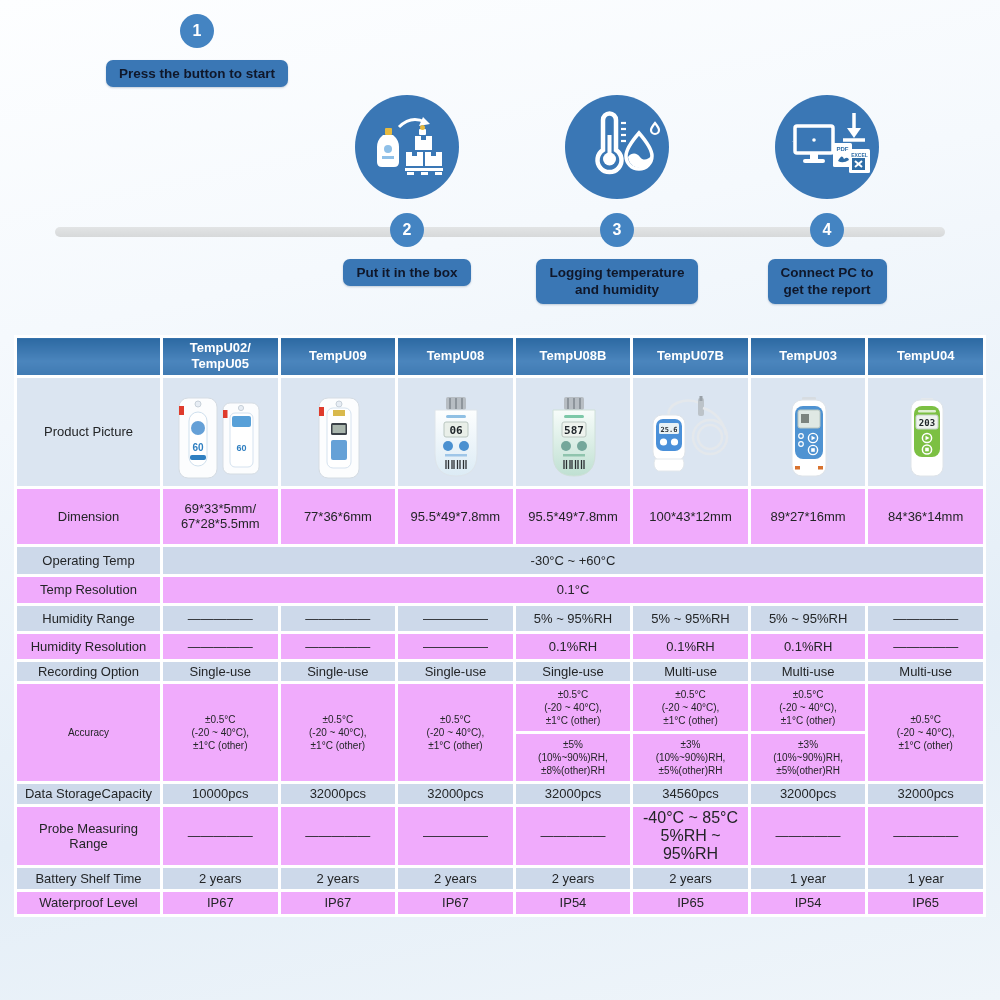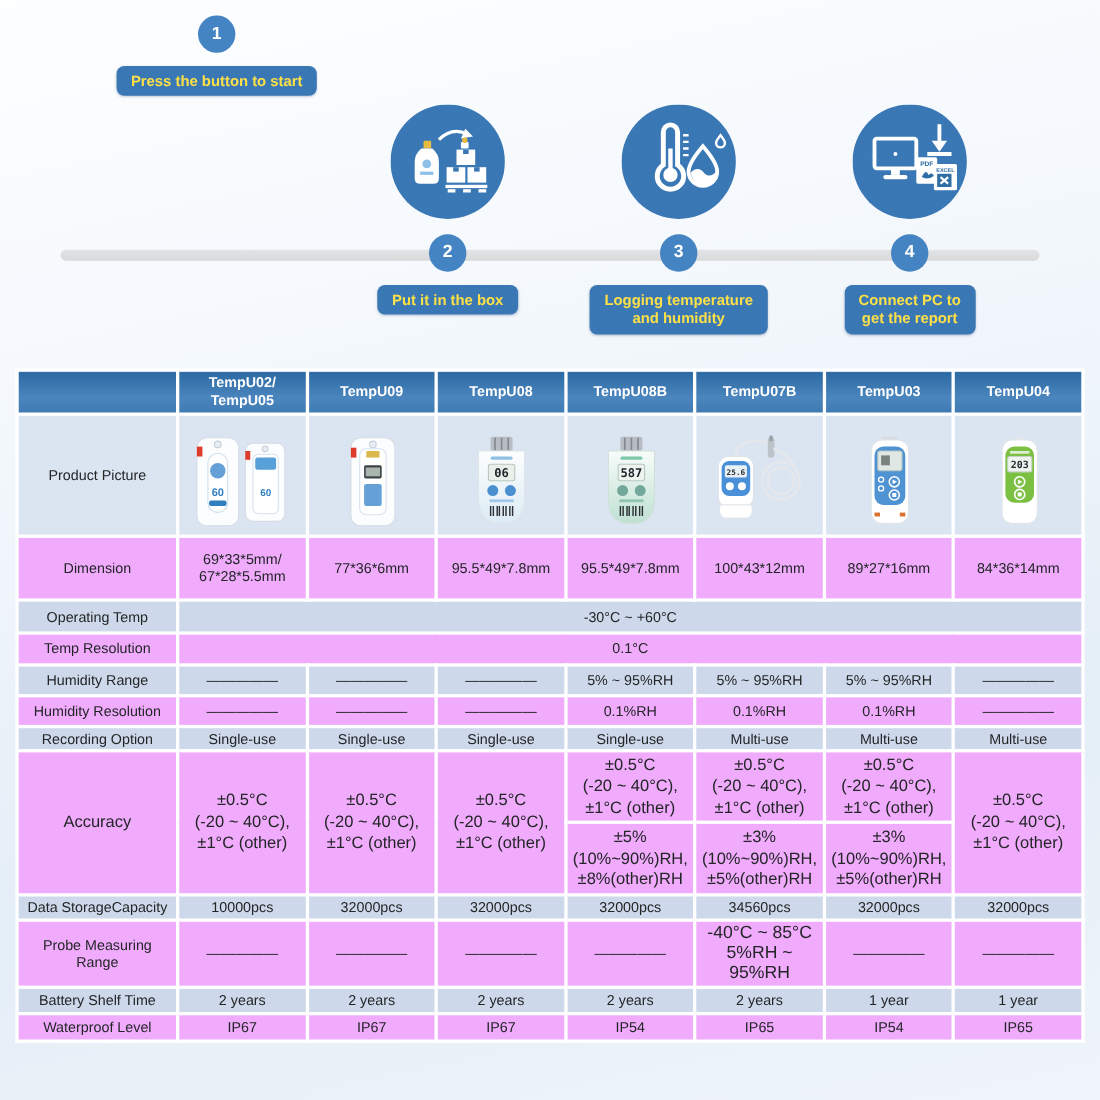--- a/index.html
+++ b/index.html
@@ -13,21 +13,21 @@
   
   .steps { position:absolute; top:0; left:0; width:1000px; height:325px; }
   .timeline { position:absolute; top:227px; left:55px; width:890px; height:10px;
               background:linear-gradient(180deg,#e2e4e5,#d7d9da); border-radius:5px; }
   .step { position:absolute; top:0; width:220px; display:flex; flex-direction:column; align-items:center; z-index:2; }
   .step-icon { margin-top:95px; width:104px; height:104px; border-radius:50%; }
   .step-icon svg { display:block; }
   .step-num { margin-top:14px; width:34px; height:34px; border-radius:50%;
               background:#4484c2; color:#fff; font-weight:bold; font-size:16px;
               display:flex; align-items:center; justify-content:center; }
-  .step-pill { margin-top:12px; background:#3a77b5; color:#fde047; font-weight:bold;
+  .step-pill { margin-top:12px; background:#3a77b5; color:#0f172a; font-weight:bold;
                font-size:13.5px; line-height:1.28; padding:5px 13px; border-radius:7px;
                text-align:center; white-space:pre-line; box-shadow:0 1px 2px rgba(40,70,110,.25); }
   
   table.spec { position:absolute; left:14px; top:335px; width:972px;
                border-collapse:collapse; table-layout:fixed; }
   .spec col.c-label { width:146px; }
   .spec th, .spec td { border:3px solid #ffffff; text-align:center; vertical-align:middle;
                        font-size:13px; color:#232527; padding:2px 3px; white-space:pre-line; }
   .spec th.colhead { background:linear-gradient(180deg,#2c69a2 0%, #4b85bd 62%, #3f7ab2 100%);
                      color:#fff; font-weight:bold; font-size:13px; line-height:1.25; }
@@ -35,21 +35,21 @@
   tr.rp  > * { background:#dbe5f1; height:92px; }
   tr.rd  > * { background:#cdd9ea; }
   tr.rl  > * { background:#f0abfc; }
   tr.r-head > * { height:38px; }
   tr.r-dim  > * { height:58px; }
   tr.r-opt  > * { height:30px; }
   tr.r-tres > * { height:29px; }
   tr.r-hrng > * { height:28px; }
   tr.r-hres > * { height:28px; }
   tr.r-rec  > * { height:22px; }
-  tr.r-acc  > * { height:50px; font-size:15px; line-height:1.3;text-align:center; }
+  tr.r-acc  > * { height:50px; font-size:10px; line-height:1.3;text-align:center; }
   tr.r-sto  > * { height:23px; }
   tr.r-prb  > * { height:29px; }
   tr.r-bat  > * { height:24px; }
   tr.r-wat  > * { height:25px; }
   .lcd-txt { font-family:"DejaVu Sans Mono", monospace; font-weight:bold; }
 </style>
 </head>
 <body>
 
 <section class="steps">

